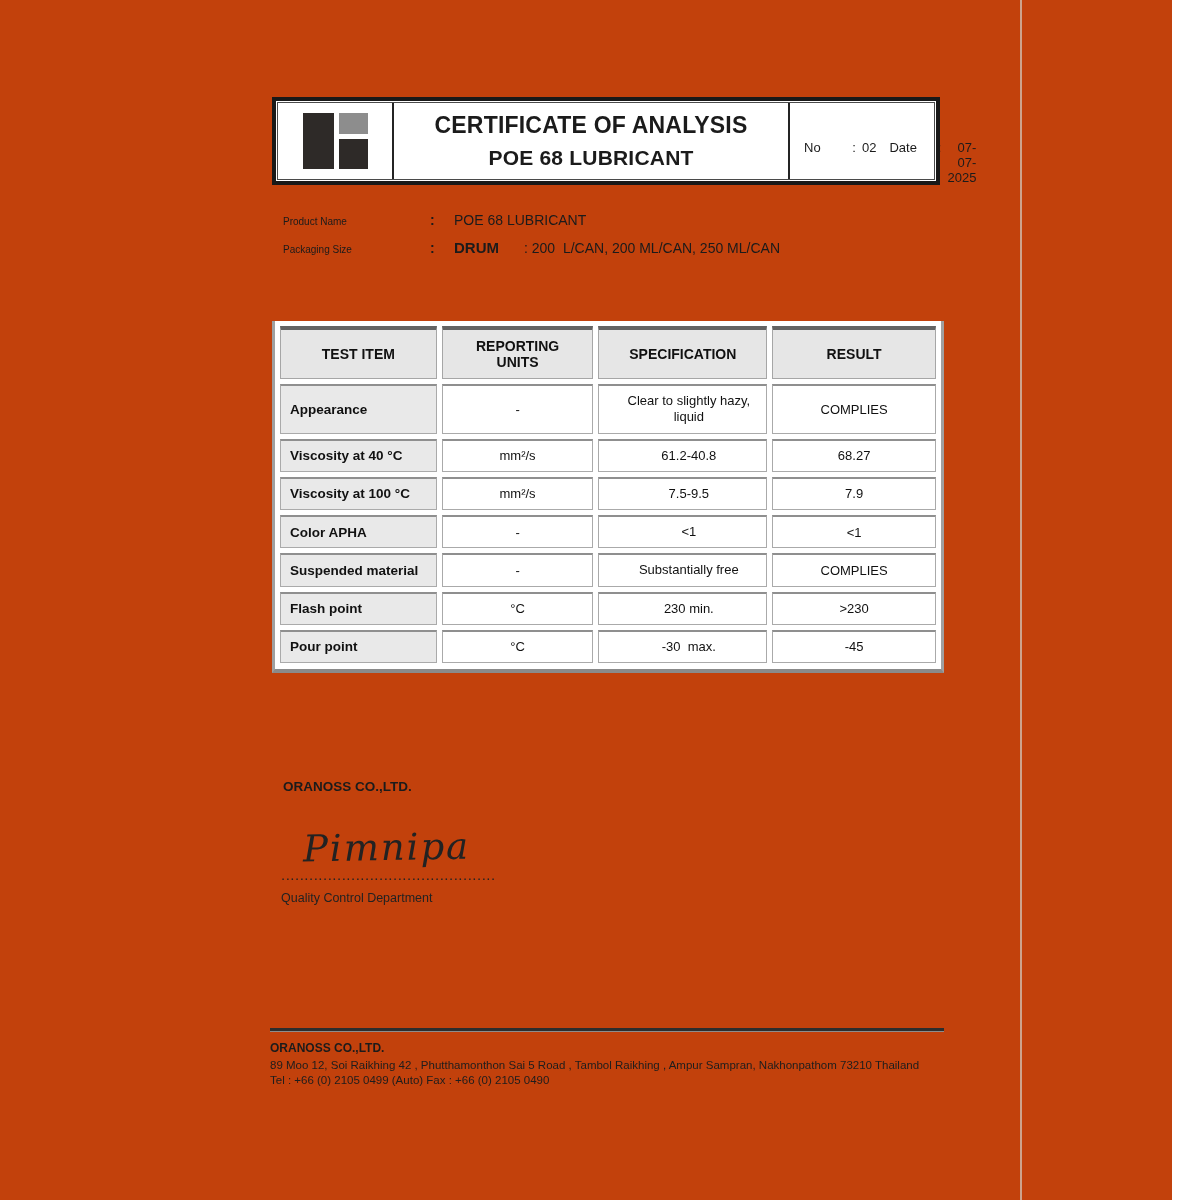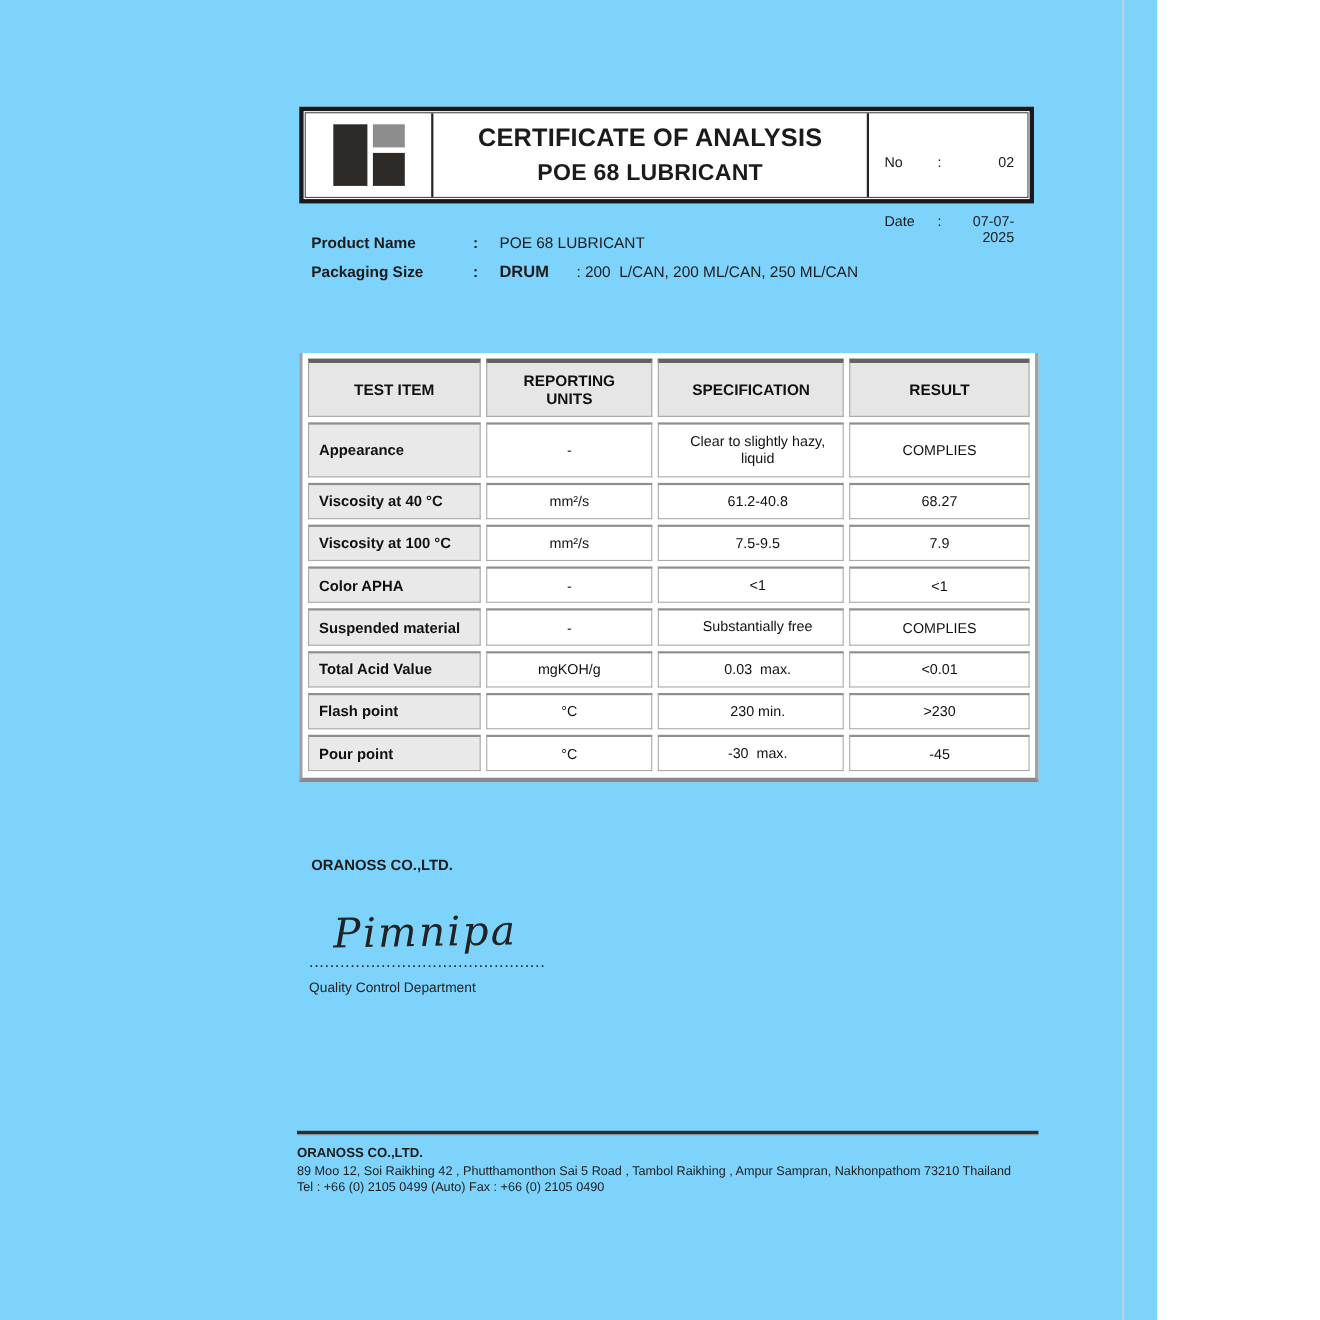--- a/index.html
+++ b/index.html
@@ -1,44 +1,44 @@
 <!DOCTYPE html>
 <html><head>
 <meta charset="utf-8">
 <style>
   * { margin:0; padding:0; box-sizing:border-box; }
   html,body { background:#ffffff; }
   .sheet {
-    position:relative; width:1052px; height:1200px; background:#7dd3fc;
+    position:relative; width:1172px; height:1200px; background:#c2410c;
     font-family:"Liberation Sans", sans-serif; color:#1b1b1b; overflow:hidden;
   }
   .paper-edge { position:absolute; left:1020px; top:0; width:2px; height:1200px; background:#d3d8d3; opacity:.65; }
 
   
   .header-box { position:absolute; left:272px; top:97px; width:668px; height:88px; border:4px solid #191919; background:#fff; }
   .header-inner { position:absolute; inset:1px; border:1px solid #4a4a4a; display:flex; }
   .logo-sec { width:116px; border-right:2px solid #242424; display:flex; align-items:center; justify-content:center; }
   .logo { display:flex; gap:5px; }
   .logo-bar { width:31px; height:56px; }
   .logo-col { display:flex; flex-direction:column; gap:5px; }
   .logo-sq-top { width:29px; height:21px; }
   .logo-sq-bot { width:29px; height:30px; }
   .title-sec { flex:1; display:flex; flex-direction:column; align-items:center; justify-content:center; gap:7px; }
   .title-line1 { font-size:23px; font-weight:bold; letter-spacing:.2px; }
   .title-line2 { font-size:21px; font-weight:bold; letter-spacing:.2px; }
-  .nodate-sec { width:146px; border-left:2px solid #242424; padding:12px 12px 10px 14px; display:flex; flex-direction:column; gap:13px; font-size:13px; }
+  .nodate-sec { width:146px; border-left:2px solid #242424; padding:12px 12px 10px 14px; display:flex; flex-direction:row; gap:13px; font-size:13px; }
   .nd-row { display:flex; align-items:baseline; }
   .nd-label { width:42px; }
   .nd-colon { width:16px; text-align:center; }
   .nd-value { flex:1; text-align:right;margin-top:25px; }
 
   
   .product-block { position:absolute; left:283px; top:212px; font-size:14px; }
   .p-row { display:flex; align-items:baseline; height:27px; }
-  .p-label { width:147px; font-weight:bold; font-size:14px; }
+  .p-label { width:147px; font-weight:normal; font-size:10px; }
   .p-colon { width:24px; font-weight:bold; }
   .p-value { font-size:14px; }
   .p-drum { font-weight:bold; font-size:15px; width:70px; display:inline-block; }
 
   
   .coa-table-wrap {
     position:absolute; left:272px; top:321px; width:672px;
     border-left:3px solid #a0a0a0; border-right:3px solid #a0a0a0; border-bottom:4px solid #8a8a8a;
     background:#fff; padding-bottom:1px;
   }
@@ -155,26 +155,20 @@
             <td class="c-spec">&lt;1</td>
             <td class="c-result">&lt;1</td>
           </tr>
           <tr>
             <td class="c-item">Suspended material</td>
             <td class="c-units">-</td>
             <td class="c-spec">Substantially free</td>
             <td class="c-result">COMPLIES</td>
           </tr>
           <tr>
-            <td class="c-item">Total Acid Value</td>
-            <td class="c-units">mgKOH/g</td>
-            <td class="c-spec">0.03 &nbsp;max.</td>
-            <td class="c-result">&lt;0.01</td>
-          </tr>
-          <tr>
             <td class="c-item">Flash point</td>
             <td class="c-units">°C</td>
             <td class="c-spec">230 min.</td>
             <td class="c-result">&gt;230</td>
           </tr>
           <tr>
             <td class="c-item">Pour point</td>
             <td class="c-units">°C</td>
             <td class="c-spec">-30 &nbsp;max.</td>
             <td class="c-result">-45</td>

